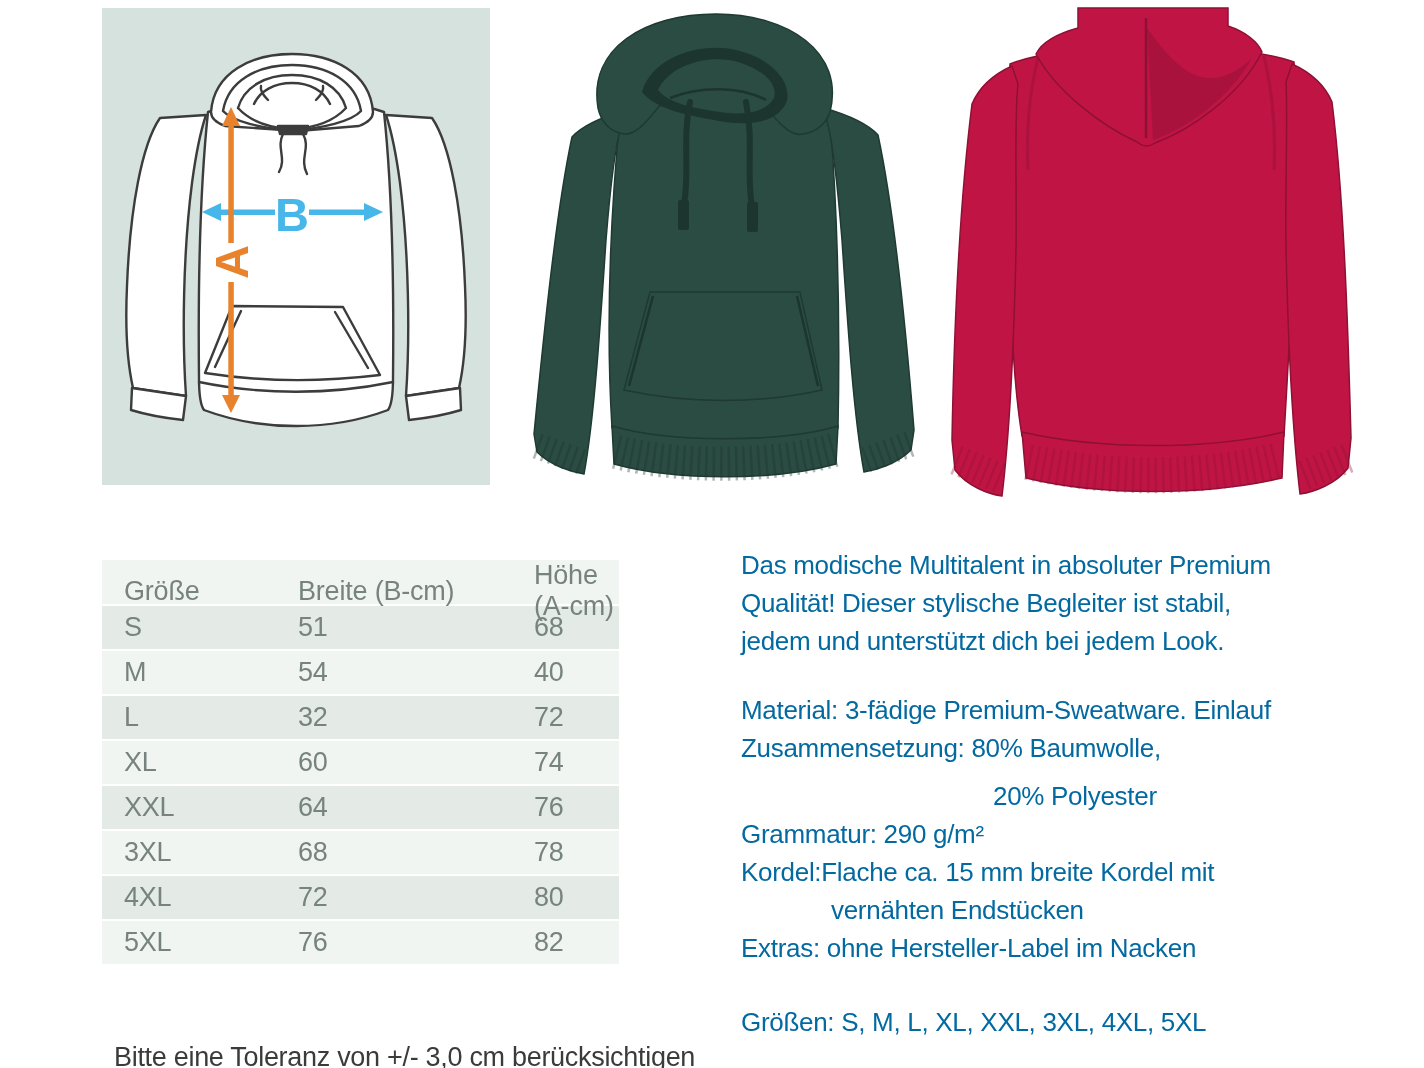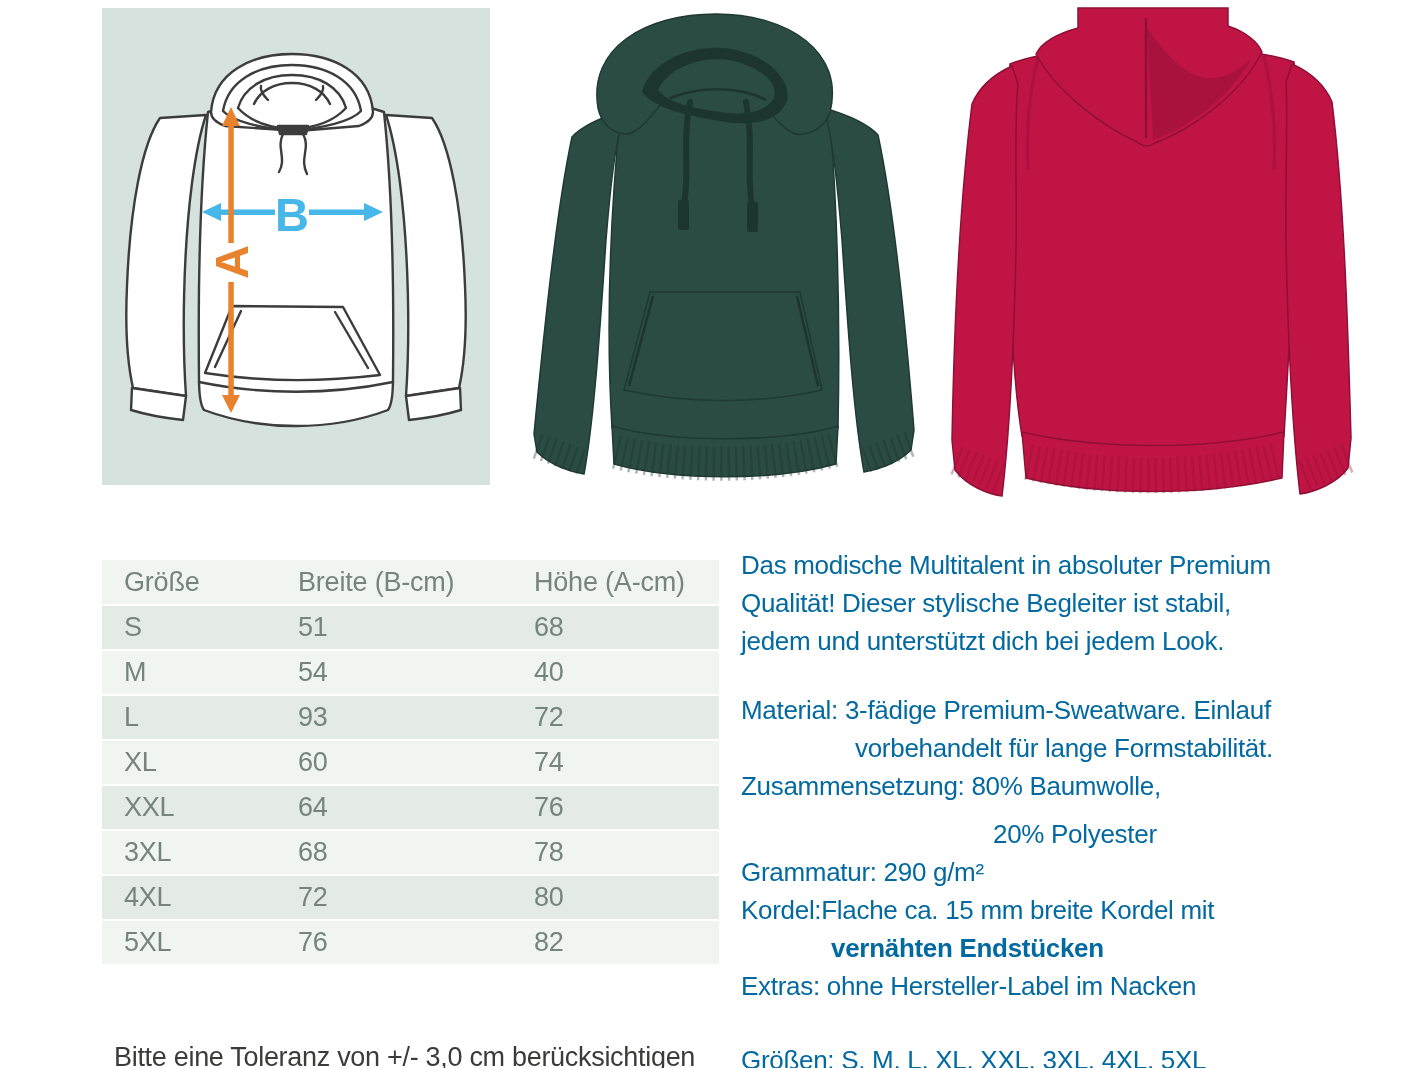--- a/index.html
+++ b/index.html
@@ -8,38 +8,38 @@
 
   
   .measure-panel{position:absolute;left:102px;top:8px;width:388px;height:477px;background:#d6e2de;}
   .measure-panel svg{display:block;width:100%;height:100%;}
   .photo{position:absolute;margin:0;padding:0;}
   .photo-front{left:520px;top:0;width:400px;height:500px;}
   .photo-back{left:950px;top:0;width:405px;height:510px;}
   .photo svg{display:block;width:100%;height:100%;}
 
   
-  .size-table{position:absolute;left:102px;top:560px;width:617px;font-size:27px;color:#76837e;
+  .size-table{position:absolute;left:102px;top:560px;width:517px;font-size:27px;color:#76837e;
               letter-spacing:-0.2px;}
   .size-row{display:grid;grid-template-columns:174px 236px 1fr;align-items:center;
             height:43px;margin-bottom:2px;padding-left:22px;background:#f1f5f2;}
   .size-row.head{height:44px;}
   .size-row.dark{background:#e4ebe7;}
 
   
   .tolerance{position:absolute;left:102px;top:1030px;margin:12px;font-size:27px;color:#3b3b3a;
              letter-spacing:-0.3px;}
   .description{position:absolute;left:741px;top:546px;width:660px;font-size:26px;line-height:38px;
                color:#0369a1;letter-spacing:-0.3px;}
   .description .line{white-space:nowrap;}
   .description .gap-lg{margin-top:31px;}
   .description .gap-xl{margin-top:36px;}
   .description .ind-114{padding-left:114px;}
   .description .ind-252{padding-left:252px;margin-top:10px;}
-  .description .ind-90{padding-left:90px;font-weight:bold;}
+  .description .ind-90{padding-left:90px;}
 </style>
 </head>
 <body>
 
 <div class="page">
 
   <section class="measure-panel">
     <svg viewBox="0 0 388 477">
       <g fill="#ffffff" stroke="#3c3c3c" stroke-width="2.4" stroke-linejoin="round" stroke-linecap="round">
 
@@ -165,21 +165,21 @@
       <span>51</span>
       <span>68</span>
     </div>
     <div class="size-row">
       <span>M</span>
       <span>54</span>
       <span>40</span>
     </div>
     <div class="size-row dark">
       <span>L</span>
-      <span>93</span>
+      <span>32</span>
       <span>72</span>
     </div>
     <div class="size-row">
       <span>XL</span>
       <span>60</span>
       <span>74</span>
     </div>
     <div class="size-row dark">
       <span>XXL</span>
       <span>64</span>
@@ -202,21 +202,20 @@
     </div>
   </section>
 
   <p class="tolerance">Bitte eine Toleranz von +/- 3,0 cm berücksichtigen</p>
 
   <section class="description">
     <div class="line">Das modische Multitalent in absoluter Premium</div>
     <div class="line">Qualität! Dieser stylische Begleiter ist stabil,</div>
     <div class="line">jedem und unterstützt dich bei jedem Look.</div>
     <div class="line gap-lg">Material: 3-fädige Premium-Sweatware. Einlauf</div>
-    <div class="line ind-114">vorbehandelt für lange Formstabilität.</div>
     <div class="line">Zusammensetzung: 80% Baumwolle,</div>
     <div class="line ind-252">20% Polyester</div>
     <div class="line">Grammatur: 290 g/m²</div>
     <div class="line">Kordel:Flache ca. 15 mm breite Kordel mit</div>
     <div class="line ind-90">vernähten Endstücken</div>
     <div class="line">Extras: ohne Hersteller-Label im Nacken</div>
     <div class="line gap-xl">Größen: S, M, L, XL, XXL, 3XL, 4XL, 5XL</div>
   </section>
 
 </div>

